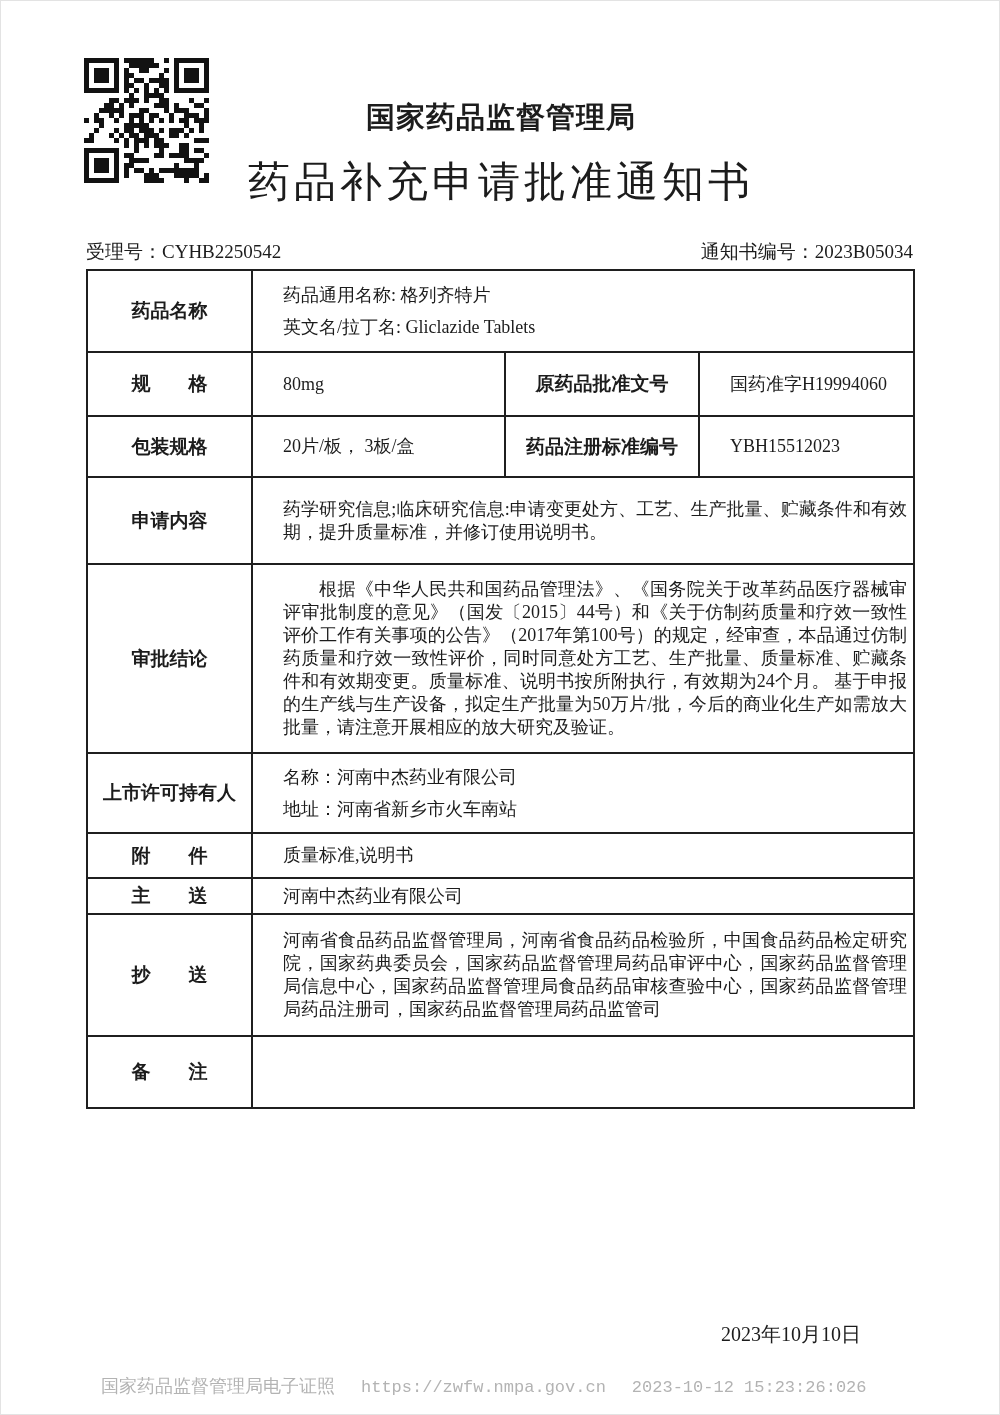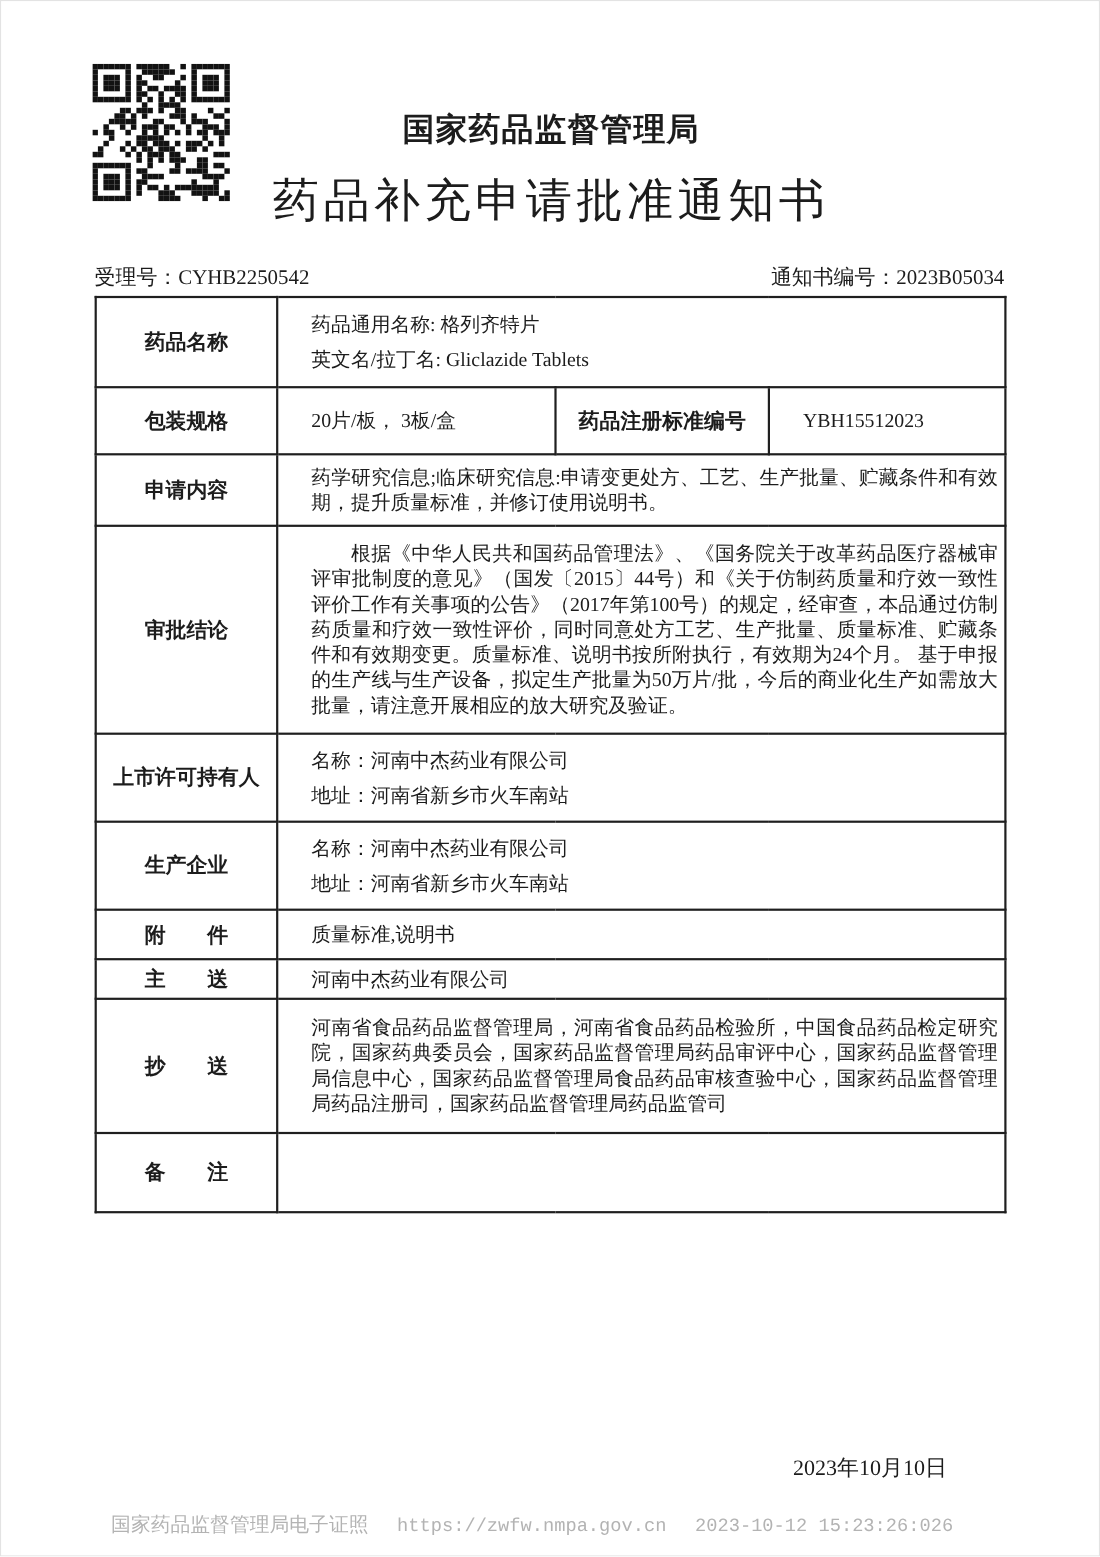--- a/index.html
+++ b/index.html
@@ -408,48 +408,47 @@
         <col style="width:215px">
     </colgroup>
     <tbody>
       <tr style="height:82px">
         <td class="lbl">药品名称</td>
         <td class="val two-line" colspan="3">
           <div>药品通用名称: 格列齐特片</div>
           <div>英文名/拉丁名: Gliclazide Tablets</div>
         </td>
       </tr>
+      <tr style="height:64px">
+        <td class="lbl">规　　格</td>
+        <td class="val">80mg</td>
+        <td class="lbl">原药品批准文号</td>
+        <td class="val">国药准字H19994060</td>
+      </tr>
       <tr style="height:61px">
         <td class="lbl">包装规格</td>
         <td class="val">20片/板， 3板/盒</td>
         <td class="lbl">药品注册标准编号</td>
         <td class="val">YBH15512023</td>
       </tr>
-      <tr style="height:65px">
+      <tr style="height:87px">
         <td class="lbl">申请内容</td>
         <td class="val justify" colspan="3">药学研究信息;临床研究信息:申请变更处方、工艺、生产批量、贮藏条件和有效期，提升质量标准，并修订使用说明书。</td>
       </tr>
       <tr style="height:189px">
         <td class="lbl">审批结论</td>
         <td class="val justify indent-par" colspan="3">根据《中华人民共和国药品管理法》、《国务院关于改革药品医疗器械审评审批制度的意见》（国发〔2015〕44号）和《关于仿制药质量和疗效一致性评价工作有关事项的公告》（2017年第100号）的规定，经审查，本品通过仿制药质量和疗效一致性评价，同时同意处方工艺、生产批量、质量标准、贮藏条件和有效期变更。质量标准、说明书按所附执行，有效期为24个月。 基于申报的生产线与生产设备，拟定生产批量为50万片/批，今后的商业化生产如需放大批量，请注意开展相应的放大研究及验证。</td>
       </tr>
       <tr style="height:80px">
         <td class="lbl">上市许可持有人</td>
         <td class="val two-line" colspan="3">
           <div>名称：河南中杰药业有限公司</div>
           <div>地址：河南省新乡市火车南站</div>
         </td>
       </tr>
-      <tr style="height:80px">
-        <td class="lbl">生产企业</td>
-        <td class="val two-line" colspan="3">
-          <div>名称：河南中杰药业有限公司</div>
-          <div>地址：河南省新乡市火车南站</div>
-        </td>
-      </tr>
       <tr style="height:45px">
         <td class="lbl">附　　件</td>
         <td class="val" colspan="3">质量标准,说明书</td>
       </tr>
       <tr style="height:36px">
         <td class="lbl">主　　送</td>
         <td class="val" colspan="3">河南中杰药业有限公司</td>
       </tr>
       <tr style="height:122px">
         <td class="lbl">抄　　送</td>

